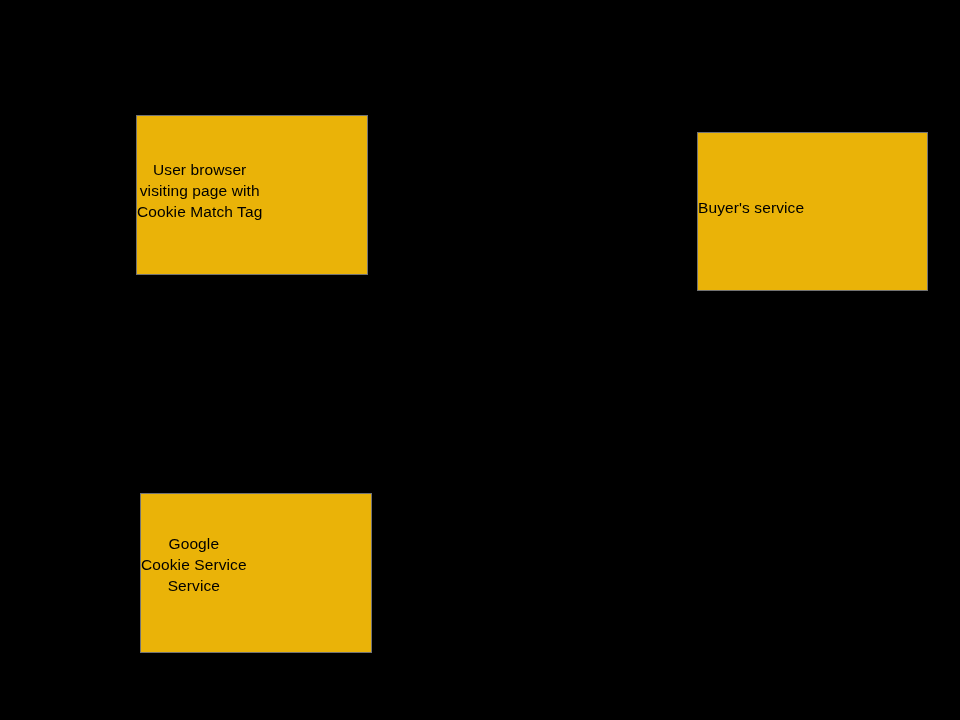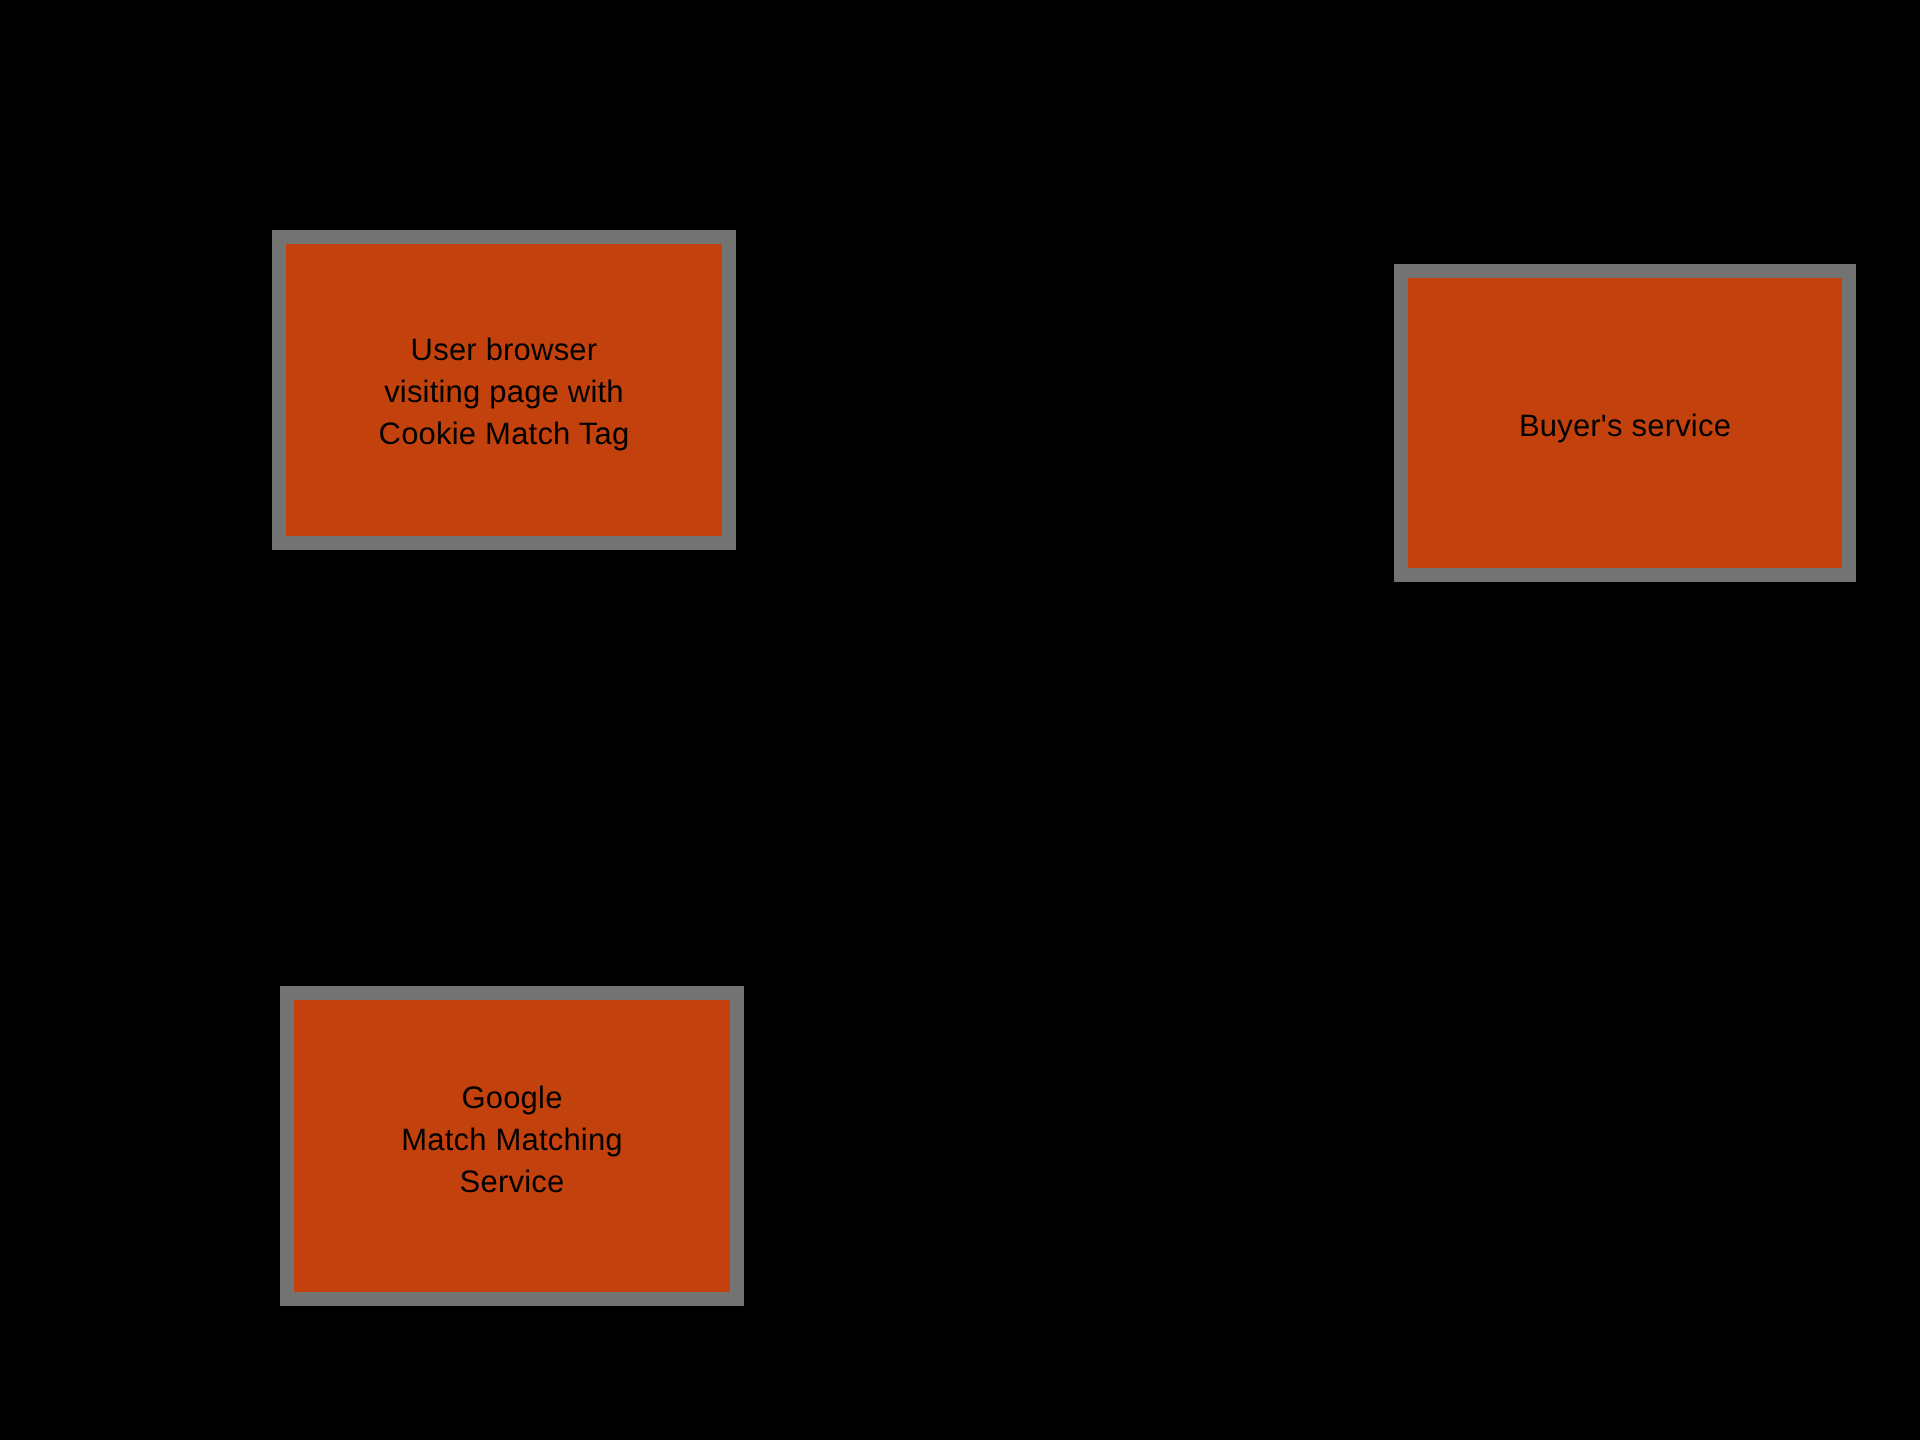--- a/index.html
+++ b/index.html
@@ -14,25 +14,25 @@
     width: 960px;
     height: 720px;
     background: #000000;
     overflow: hidden;
     font-family: "Liberation Sans", sans-serif;
   }
 
   .node {
     position: absolute;
     box-sizing: border-box;
-    background: #c2410c;
-    border: 7px solid #737373;
+    background: #eab308;
+    border: 1px solid #737373;
     display: flex;
     align-items: center;
-    justify-content: center;
+    justify-content: flex-start;
     text-align: center;
   }
 
   .node-label {
     display: block;
     color: #000000;
     font-family: "Liberation Sans", sans-serif;
     font-size: 15.5px;
     line-height: 21px;
     white-space: pre-line;
@@ -77,17 +77,17 @@
 visiting page with
 Cookie Match Tag</span>
   </div>
 
   <div class="node" id="node-buyers-service">
     <span class="node-label">Buyer's service</span>
   </div>
 
   <div class="node" id="node-google-cookie-matching-service">
     <span class="node-label">Google
-Match Matching
+Cookie Service
 Service</span>
   </div>
 
 </div>
 
 </body></html>

